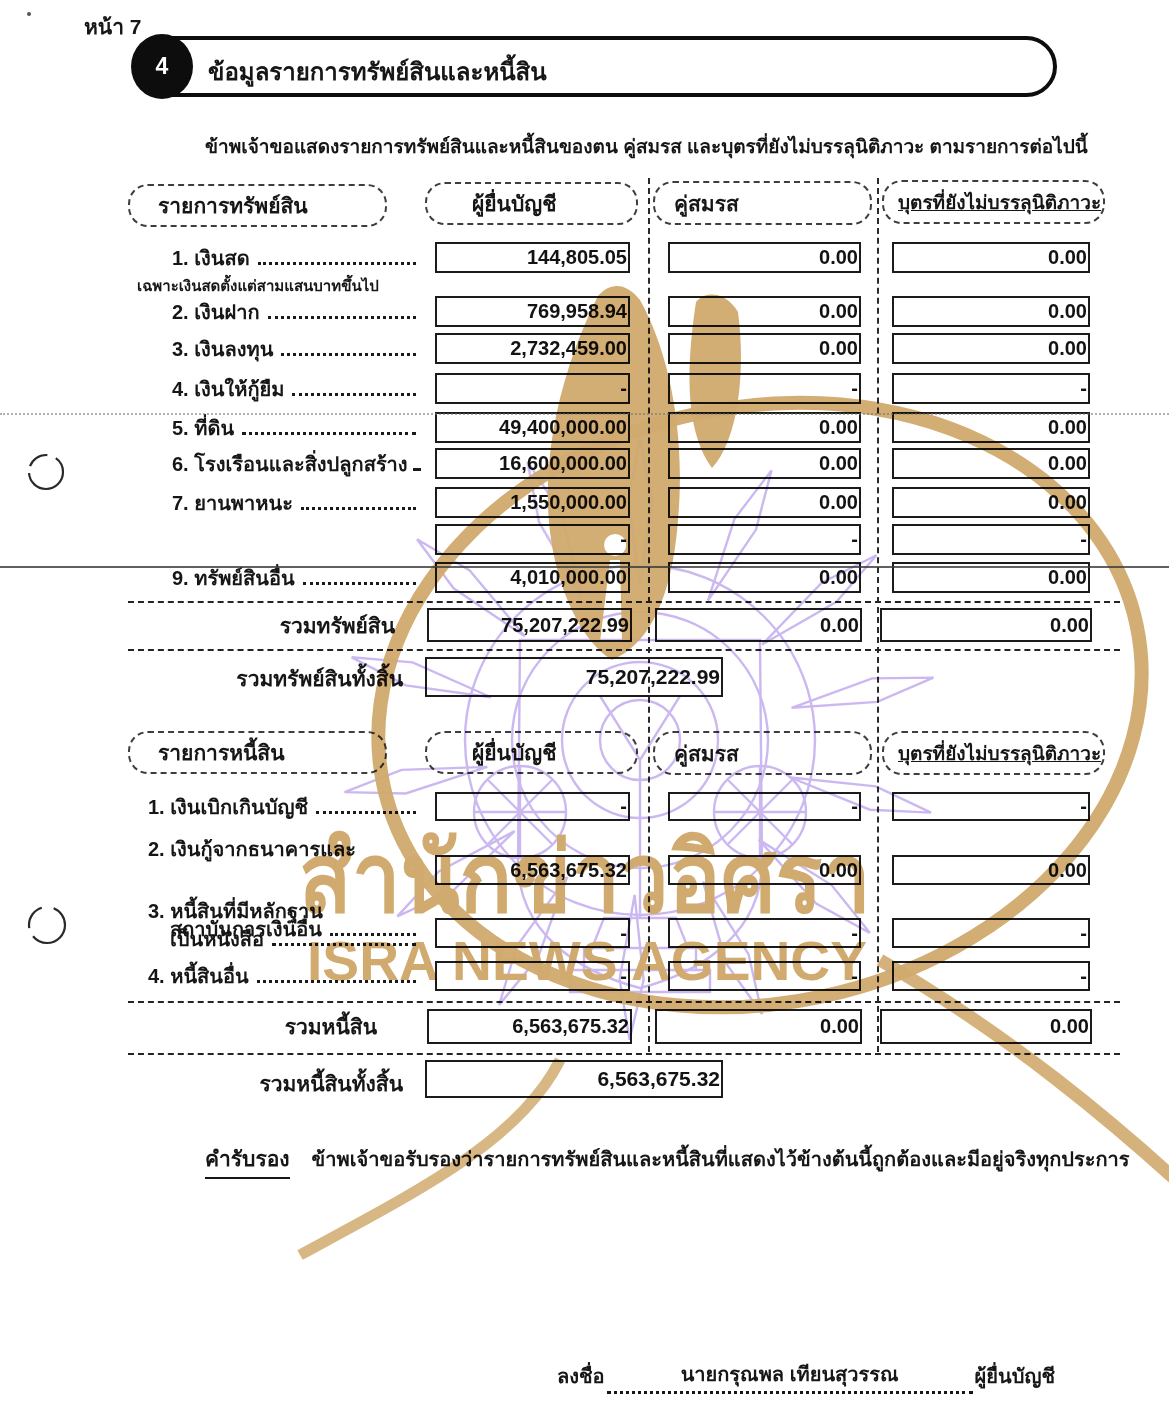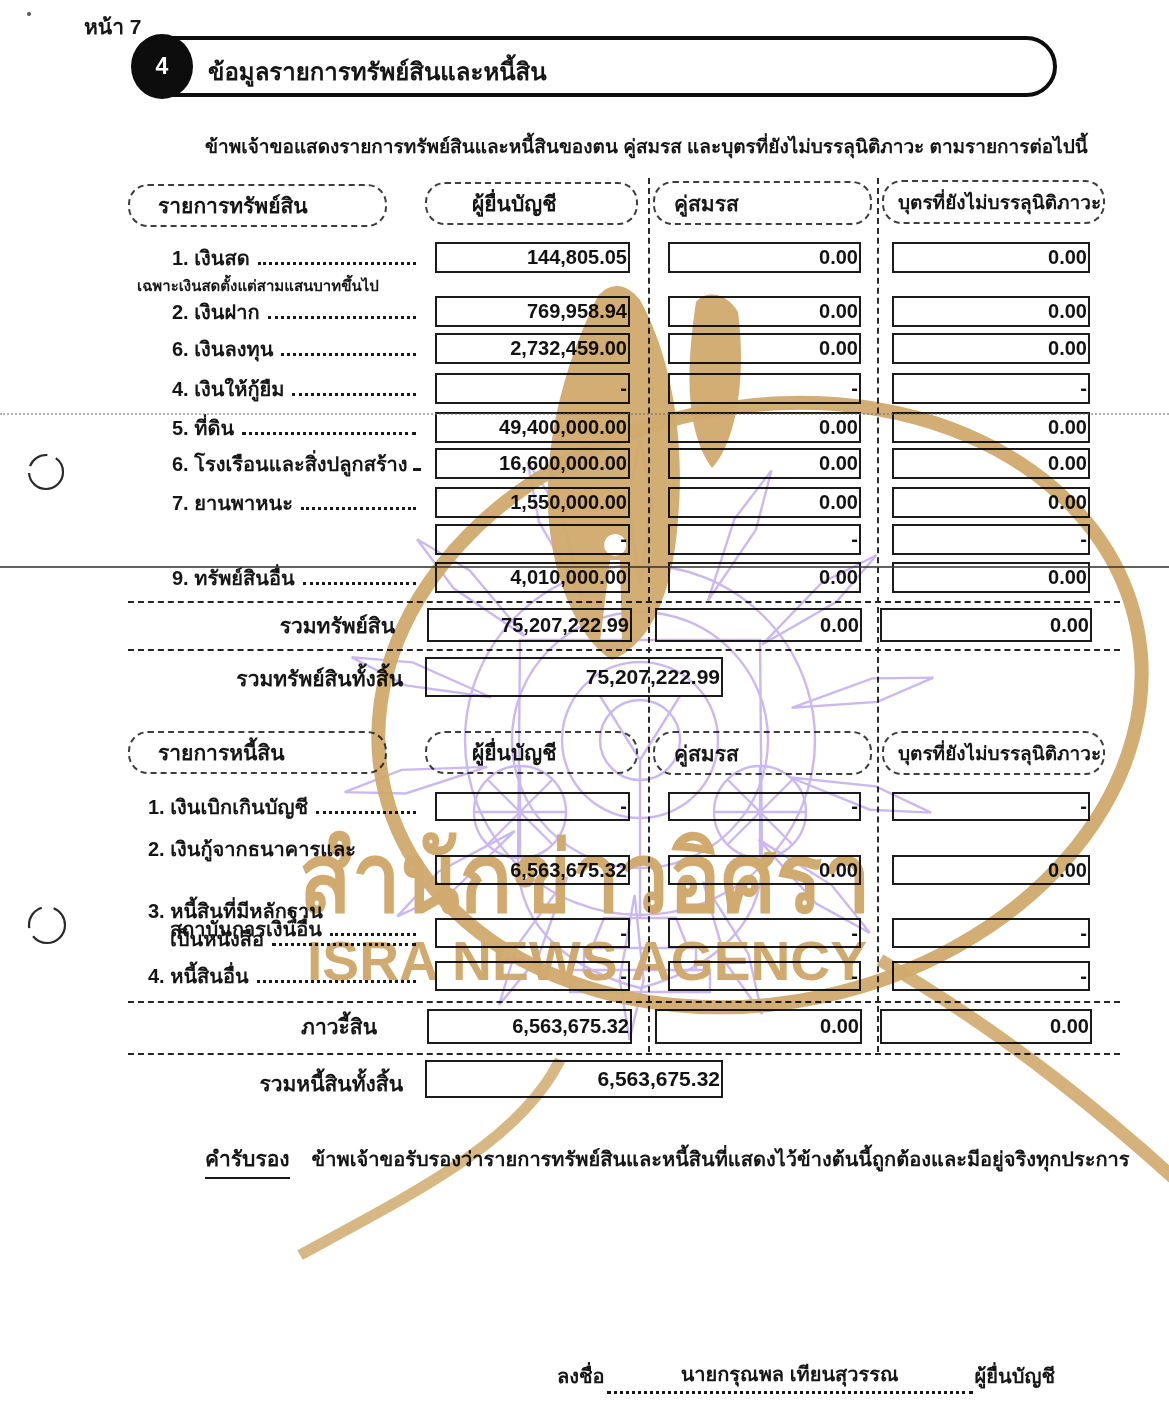--- a/index.html
+++ b/index.html
@@ -27,21 +27,21 @@
   .intro { left:205px; top:131px; font-size:19px; font-weight:bold; }
   
   .hbox {
     border:2px dashed #3d3d3d; border-radius:20px; background:transparent;
     display:flex; align-items:center; font-weight:bold; font-size:21px;
     white-space:nowrap;
   }
   .hb-item    { left:128px; width:259px; height:43px; padding-left:28px; }
   .hb-filer   { left:425px; width:213px; height:43px; padding-left:45px; }
   .hb-spouse  { left:653px; width:219px; height:44px; padding-left:19px; }
-  .hb-child   { left:882px; width:223px; height:44px; padding-left:14px; font-size:19px; }
+  .hb-child   { left:882px; width:223px; height:44px; padding-left:14px; font-size:19px;text-decoration:underline; }
   
   .rlabel {
     left:172px; width:248px; height:31px;
     display:flex; align-items:center; font-size:20px; font-weight:bold;
     white-space:nowrap;
   }
   .leader { flex:1; margin:0 4px 0 8px; border-bottom:3px dotted #1a1a1a; height:14px; }
   .note { left:137px; font-size:15px; font-weight:bold; white-space:nowrap; }
   .vb {
     height:31px; border:2px solid #1b1b1b;
@@ -130,21 +130,21 @@
 
     <div class="abs rlabel" style="top:296px">
         <span>2. เงินฝาก</span>
         <span class="leader"></span>
       </div>
     <div class="abs vb c1" style="top:296px">769,958.94</div>
     <div class="abs vb c2" style="top:296px">0.00</div>
     <div class="abs vb c3" style="top:296px">0.00</div>
 
     <div class="abs rlabel" style="top:333px">
-        <span>6. เงินลงทุน</span>
+        <span>3. เงินลงทุน</span>
         <span class="leader"></span>
       </div>
     <div class="abs vb c1" style="top:333px">2,732,459.00</div>
     <div class="abs vb c2" style="top:333px">0.00</div>
     <div class="abs vb c3" style="top:333px">0.00</div>
 
     <div class="abs rlabel" style="top:373px">
         <span>4. เงินให้กู้ยืม</span>
         <span class="leader"></span>
       </div>
@@ -238,21 +238,21 @@
 
     <div class="abs llabel" style="top:961px;height:30px">
         <span>4. หนี้สินอื่น</span>
         <span class="leader"></span>
       </div>
     <div class="abs vb c1" style="top:961px;height:30px">-</div>
     <div class="abs vb c2" style="top:961px;height:30px">-</div>
     <div class="abs vb c3" style="top:961px;height:30px">-</div>
 
     <div class="abs hdash" style="top:1001px"></div>
-    <div class="abs totlabel" style="left:130px;top:1009px;width:247px;height:35px">ภาวะี้สิน</div>
+    <div class="abs totlabel" style="left:130px;top:1009px;width:247px;height:35px">รวมหนี้สิน</div>
     <div class="abs vb c1t" style="top:1009px;height:35px">6,563,675.32</div>
     <div class="abs vb c2t" style="top:1009px;height:35px">0.00</div>
     <div class="abs vb c3t" style="top:1009px;height:35px">0.00</div>
     <div class="abs hdash" style="top:1053px"></div>
     <div class="abs totlabel" style="left:145px;top:1066px;width:258px;height:34px">รวมหนี้สินทั้งสิ้น</div>
     <div class="abs vb" style="left:425px;top:1060px;width:298px;height:38px;font-size:21px">6,563,675.32</div>
 
     <div class="abs cert">
       <span class="cert-head">คำรับรอง</span>
       <span class="cert-text">ข้าพเจ้าขอรับรองว่ารายการทรัพย์สินและหนี้สินที่แสดงไว้ข้างต้นนี้ถูกต้องและมีอยู่จริงทุกประการ</span>

